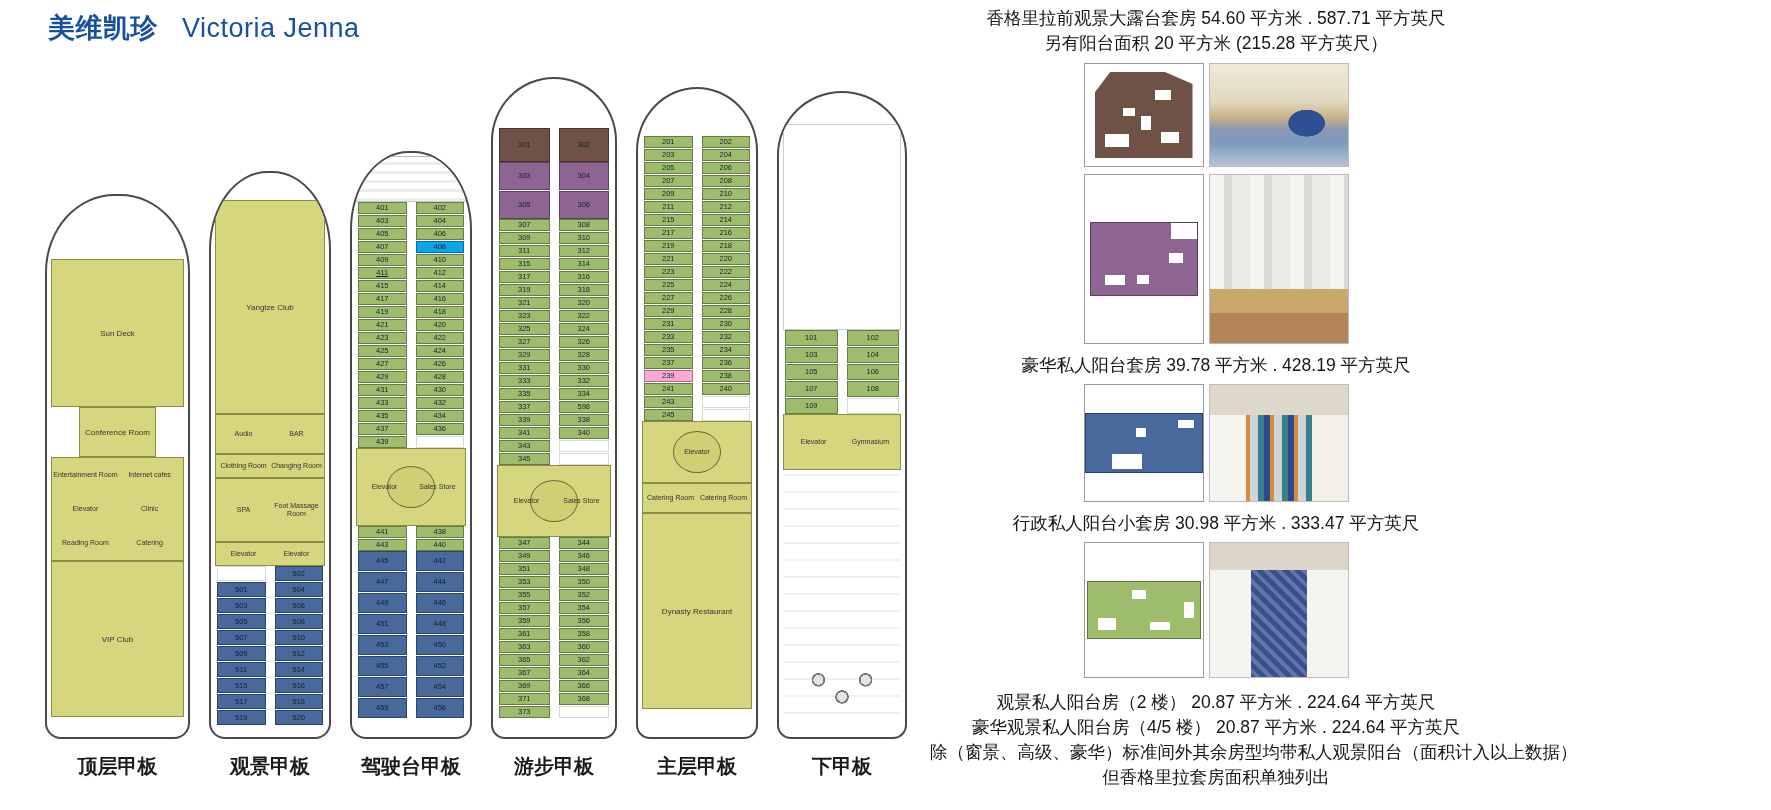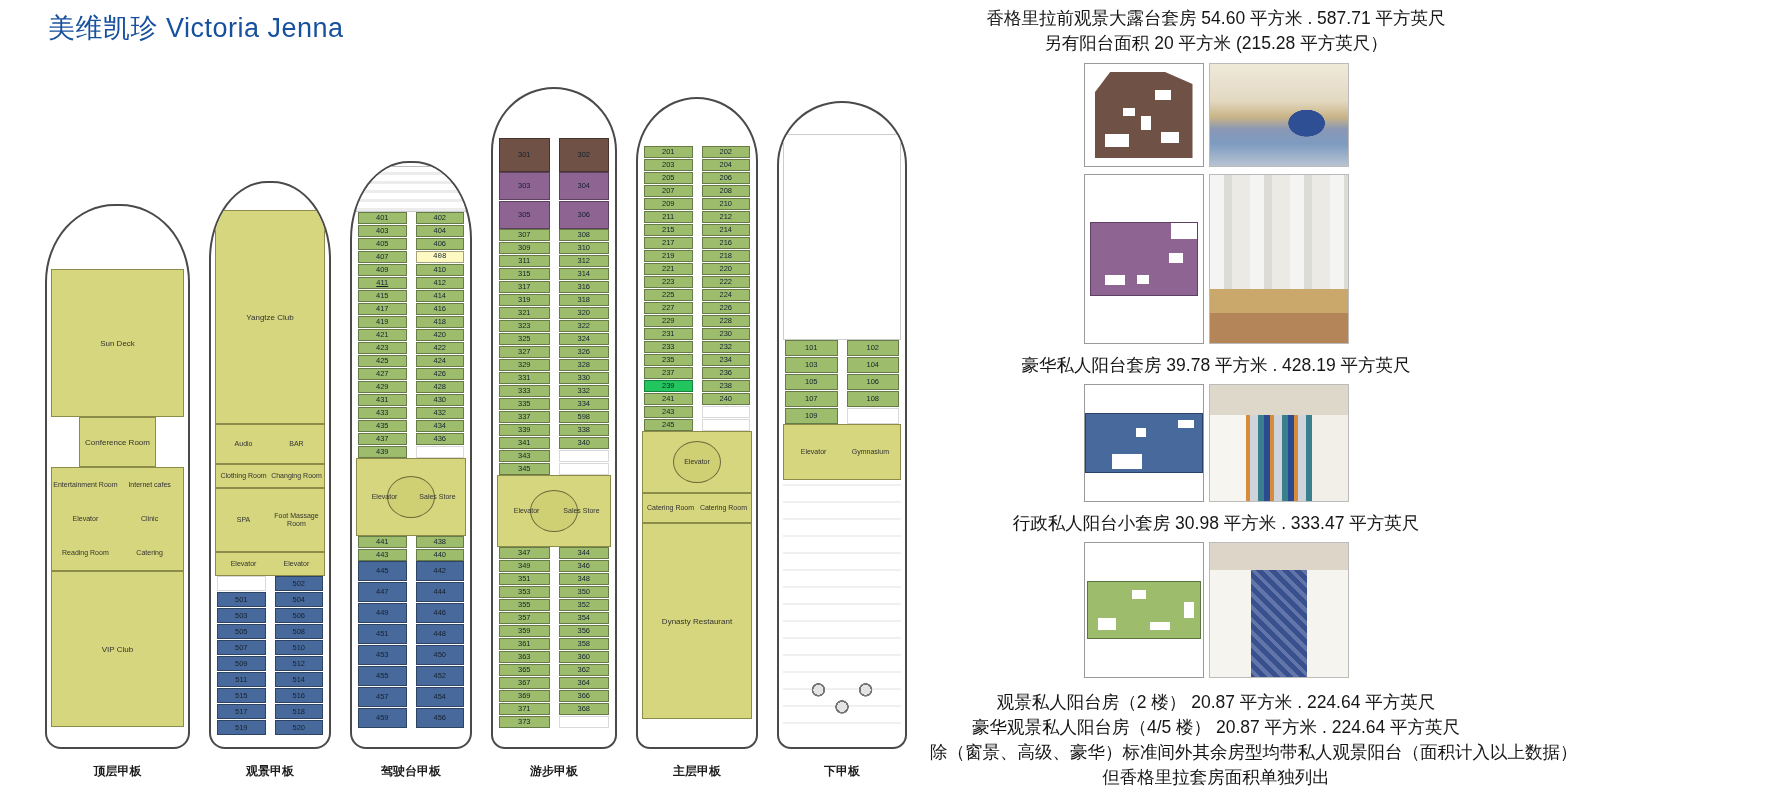--- a/index.html
+++ b/index.html
@@ -1,32 +1,32 @@
 <!DOCTYPE html>
 <html><head>
 <meta charset="utf-8">
 <style>
   html,body{margin:0;padding:0;background:#fff;}
   #page{position:relative;width:1771px;height:810px;background:#fff;overflow:hidden;
         font-family:"Liberation Sans","DejaVu Sans",sans-serif;color:#1c1c1c;}
 
   
   .title{position:absolute;left:48px;top:10px;font-size:27px;color:#17509e;letter-spacing:.5px;}
-  .title .zh{font-weight:400;margin-right:8px;}
+  .title .zh{font-weight:700;margin-right:24px;}
   .title .en{font-weight:400;}
 
   
   #decks{position:absolute;left:45px;top:55px;width:862px;height:725px;
          display:flex;align-items:flex-end;justify-content:space-between;}
   .deck-col{display:flex;flex-direction:column;align-items:center;}
   .hull{box-sizing:border-box;width:100%;background:#fff;border:2px solid #4a4a4a;
         overflow:hidden;padding:3px 4px;display:flex;flex-direction:column;}
   .bow-round{border-radius:48% 48% 16px 16px / 78px 78px 16px 16px;}
   .bow-point{border-radius:50% 50% 14px 14px / 64px 64px 14px 14px;}
-  .deck-label{margin-top:14px;font-size:12px;font-weight:600;color:#1b1b1b;white-space:nowrap;}
+  .deck-label{margin-top:14px;font-size:20px;font-weight:600;color:#1b1b1b;white-space:nowrap;}
 
   .sec{box-sizing:border-box;flex:0 0 auto;width:100%;}
   .gap{background:transparent;}
   .area{position:relative;border:1px solid rgba(80,80,30,.55);
         display:flex;flex-direction:column;align-items:center;justify-content:center;overflow:hidden;}
   .area-label{font-size:8px;color:#333;z-index:2;background:rgba(214,214,126,.85);
               padding:0 3px;border-radius:2px;white-space:nowrap;}
   .mini-wrap{position:relative;z-index:2;display:flex;flex-wrap:wrap;align-content:space-around;
              justify-content:center;width:100%;height:100%;}
   .mini-label{width:49%;font-size:7px;line-height:1.15;color:#333;text-align:center;
@@ -216,21 +216,21 @@
             <div class="corr"></div>
             <div class="cab" style="height: 12px; background: rgb(157, 189, 109);">402</div>
             <div class="cab" style="height: 12px; background: rgb(157, 189, 109);">403</div>
             <div class="corr"></div>
             <div class="cab" style="height: 12px; background: rgb(157, 189, 109);">404</div>
             <div class="cab" style="height: 12px; background: rgb(157, 189, 109);">405</div>
             <div class="corr"></div>
             <div class="cab" style="height: 12px; background: rgb(157, 189, 109);">406</div>
             <div class="cab" style="height: 12px; background: rgb(157, 189, 109);">407</div>
             <div class="corr"></div>
-            <div class="cab" style="height: 12px; background: #fef9c3; font-family: Liberation Mono, monospace;">408</div>
+            <div class="cab" style="height: 12px; background: #0ea5e9;">408</div>
             <div class="cab" style="height: 12px; background: rgb(157, 189, 109);">409</div>
             <div class="corr"></div>
             <div class="cab" style="height: 12px; background: rgb(157, 189, 109);">410</div>
             <div class="cab" style="height: 12px; background: rgb(157, 189, 109); text-decoration: underline;">411</div>
             <div class="corr"></div>
             <div class="cab" style="height: 12px; background: rgb(157, 189, 109);">412</div>
             <div class="cab" style="height: 12px; background: rgb(157, 189, 109);">415</div>
             <div class="corr"></div>
             <div class="cab" style="height: 12px; background: rgb(157, 189, 109);">414</div>
             <div class="cab" style="height: 12px; background: rgb(157, 189, 109);">417</div>
@@ -496,21 +496,21 @@
             <div class="cab" style="height: 12px; background: rgb(157, 189, 109);">230</div>
             <div class="cab" style="height: 12px; background: rgb(157, 189, 109);">233</div>
             <div class="corr"></div>
             <div class="cab" style="height: 12px; background: rgb(157, 189, 109);">232</div>
             <div class="cab" style="height: 12px; background: rgb(157, 189, 109);">235</div>
             <div class="corr"></div>
             <div class="cab" style="height: 12px; background: rgb(157, 189, 109);">234</div>
             <div class="cab" style="height: 12px; background: rgb(157, 189, 109);">237</div>
             <div class="corr"></div>
             <div class="cab" style="height: 12px; background: rgb(157, 189, 109);">236</div>
-            <div class="cab" style="height: 12px; background: #22c55e;">239</div>
+            <div class="cab" style="height: 12px; background: #f9a8d4;">239</div>
             <div class="corr"></div>
             <div class="cab" style="height: 12px; background: rgb(157, 189, 109);">238</div>
             <div class="cab" style="height: 12px; background: rgb(157, 189, 109);">241</div>
             <div class="corr"></div>
             <div class="cab" style="height: 12px; background: rgb(157, 189, 109);">240</div>
             <div class="cab" style="height: 12px; background: rgb(157, 189, 109);">243</div>
             <div class="corr"></div>
             <div class="cab empty" style="height: 12px;"></div>
             <div class="cab" style="height: 12px; background: rgb(157, 189, 109);">245</div>
             <div class="corr"></div>

